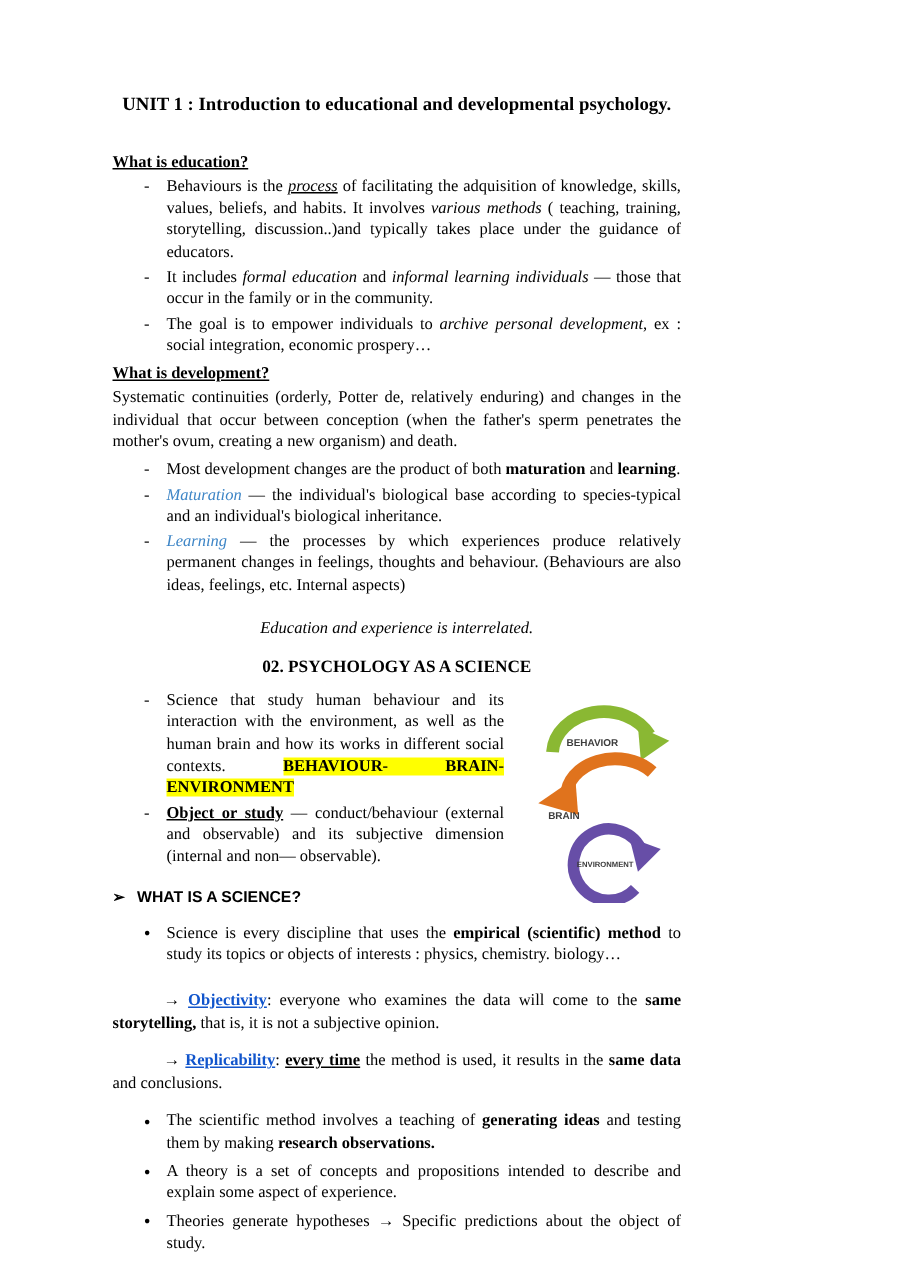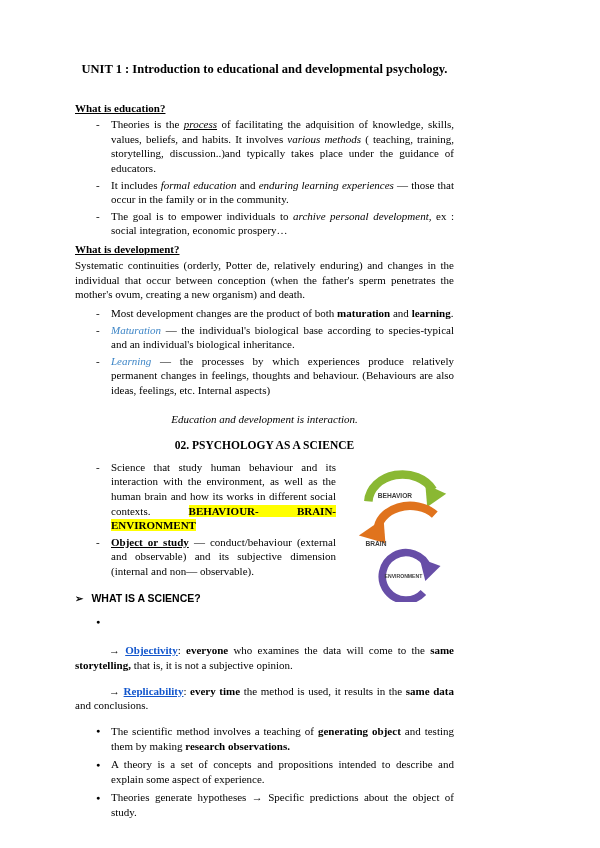--- a/index.html
+++ b/index.html
@@ -49,25 +49,25 @@
 <div class="page">
 
   <div class="title">UNIT 1 : Introduction to educational and developmental psychology.</div>
 
 
   <div class="h-sub">What is education?</div>
 
   <div class="list">
     <div class="li">
       <span class="marker">-</span>
-      <div class="li-body"><span>Theories is the </span><span style="font-style: italic; text-decoration: underline;">process</span><span> of facilitating the adquisition of knowledge, skills, values, beliefs, and habits. It involves </span><span style="font-style: italic;">various methods</span><span> ( teaching, training, storytelling, discussion..)and typically takes place under the guidance of educators.</span></div>
+      <div class="li-body"><span>Behaviours is the </span><span style="font-style: italic; text-decoration: underline;">process</span><span> of facilitating the adquisition of knowledge, skills, values, beliefs, and habits. It involves </span><span style="font-style: italic;">various methods</span><span> ( teaching, training, storytelling, discussion..)and typically takes place under the guidance of educators.</span></div>
     </div>
     <div class="li">
       <span class="marker">-</span>
-      <div class="li-body"><span>It includes </span><span style="font-style: italic;">formal education</span><span> and </span><span style="font-style: italic;">enduring learning experiences</span><span> — those that occur in the family or in the community.</span></div>
+      <div class="li-body"><span>It includes </span><span style="font-style: italic;">formal education</span><span> and </span><span style="font-style: italic;">informal learning individuals</span><span> — those that occur in the family or in the community.</span></div>
     </div>
     <div class="li">
       <span class="marker">-</span>
       <div class="li-body"><span>The goal is to empower individuals to </span><span style="font-style: italic;">archive personal development,</span><span> ex : social integration, economic prospery…</span></div>
     </div>
   </div>
 
   <div class="h-sub">What is development?</div>
 
   <p class="para"><span>Systematic continuities (orderly, Potter de, relatively enduring) and changes in the individual that occur between conception (when the father's sperm penetrates the mother's ovum, creating a new organism) and death.</span></p>
@@ -80,21 +80,21 @@
     <div class="li">
       <span class="marker">-</span>
       <div class="li-body"><span style="font-style: italic; color: rgb(61, 133, 198);">Maturation</span><span> — the individual's biological base according to species-typical and an individual's biological inheritance.</span></div>
     </div>
     <div class="li">
       <span class="marker">-</span>
       <div class="li-body"><span style="font-style: italic; color: rgb(61, 133, 198);">Learning</span><span> — the processes by which experiences produce relatively permanent changes in feelings, thoughts and behaviour. (Behaviours are also ideas, feelings, etc. Internal aspects)</span></div>
     </div>
   </div>
 
-  <div class="note-center">Education and development is interaction.</div>
+  <div class="note-center">Education and experience is interrelated.</div>
 
   <div class="h-center science-heading">02. PSYCHOLOGY AS A SCIENCE</div>
 
   <div class="science-block">
 
     <svg class="diagram" viewBox="0 0 105 158">
       <path d="M 16 52 A 36 30 0 0 1 84 40" fill="none" stroke-width="9" stroke="#8ab833"></path>
       <polygon points="76,34 98,44 78,58" fill="#8ab833"></polygon>
       <text x="44" y="48" text-anchor="middle" font-size="7" font-weight="bold" font-family="Liberation Sans, sans-serif" fill="#3d3d3d">BEHAVIOR</text>
 
@@ -118,35 +118,36 @@
       </div>
     </div>
 
     <div class="h-arrow">
       <span class="arrow-marker">➢</span><span>WHAT IS A SCIENCE?</span>
     </div>
 
     <div class="list bullets">
       <div class="li">
         <span class="marker">●</span>
+        <div class="li-body"><span>Science is every discipline that uses the </span><span style="font-weight: 700;">empirical (scientific) method</span><span> to study its topics or objects of interests : physics, chemistry. biology…</span></div>
       </div>
     </div>
 
   </div>
   <div class="clear"></div>
 
-  <p class="indent-para"><span>→ </span><span style="font-weight: 700; text-decoration: underline; color: rgb(17, 85, 204);">Objectivity</span><span>: </span><span style="font-weight: 700;">everyone</span><span> who examines the data will come to the </span><span style="font-weight: 700;">same storytelling,</span><span> that is, it is not a subjective opinion.</span></p>
+  <p class="indent-para"><span>→ </span><span style="font-weight: 700; text-decoration: underline; color: rgb(17, 85, 204);">Objectivity</span><span>: </span><span style="font-weight: 400;">everyone</span><span> who examines the data will come to the </span><span style="font-weight: 700;">same storytelling,</span><span> that is, it is not a subjective opinion.</span></p>
 
-  <p class="indent-para"><span>→ </span><span style="font-weight: 700; text-decoration: underline; color: rgb(17, 85, 204); margin-top: 24px;">Replicability</span><span>: </span><span style="font-weight: 700;">every time</span><span> the method is used, it results in the </span><span style="font-weight: 700;">same data</span><span> and conclusions.</span></p>
+  <p class="indent-para"><span>→ </span><span style="font-weight: 700; text-decoration: underline; color: rgb(17, 85, 204); margin-top: 24px;">Replicability</span><span>: </span><span style="font-weight: 700; text-decoration: underline;">every time</span><span> the method is used, it results in the </span><span style="font-weight: 700;">same data</span><span> and conclusions.</span></p>
 
 
   <div class="list bullets spaced">
     <div class="li">
       <span class="marker">●</span>
-      <div class="li-body"><span>The scientific method involves a teaching of </span><span style="font-weight: 700;">generating object</span><span> and testing them by making </span><span style="font-weight: 700;">research observations.</span></div>
+      <div class="li-body"><span>The scientific method involves a teaching of </span><span style="font-weight: 700;">generating ideas</span><span> and testing them by making </span><span style="font-weight: 700;">research observations.</span></div>
     </div>
     <div class="li">
       <span class="marker">●</span>
       <div class="li-body"><span>A theory is a set of concepts and propositions intended to describe and explain some aspect of experience.</span></div>
     </div>
     <div class="li">
       <span class="marker">●</span>
       <div class="li-body"><span>Theories generate hypotheses → Specific predictions about the object of study.</span></div>
     </div>
   </div>

